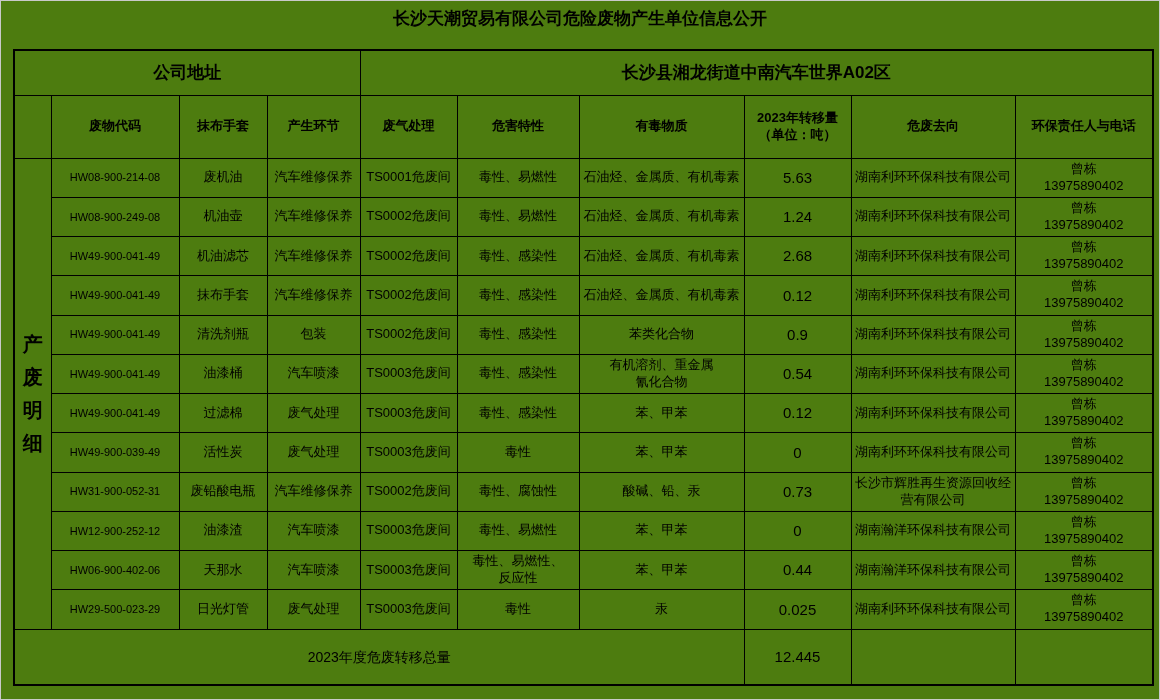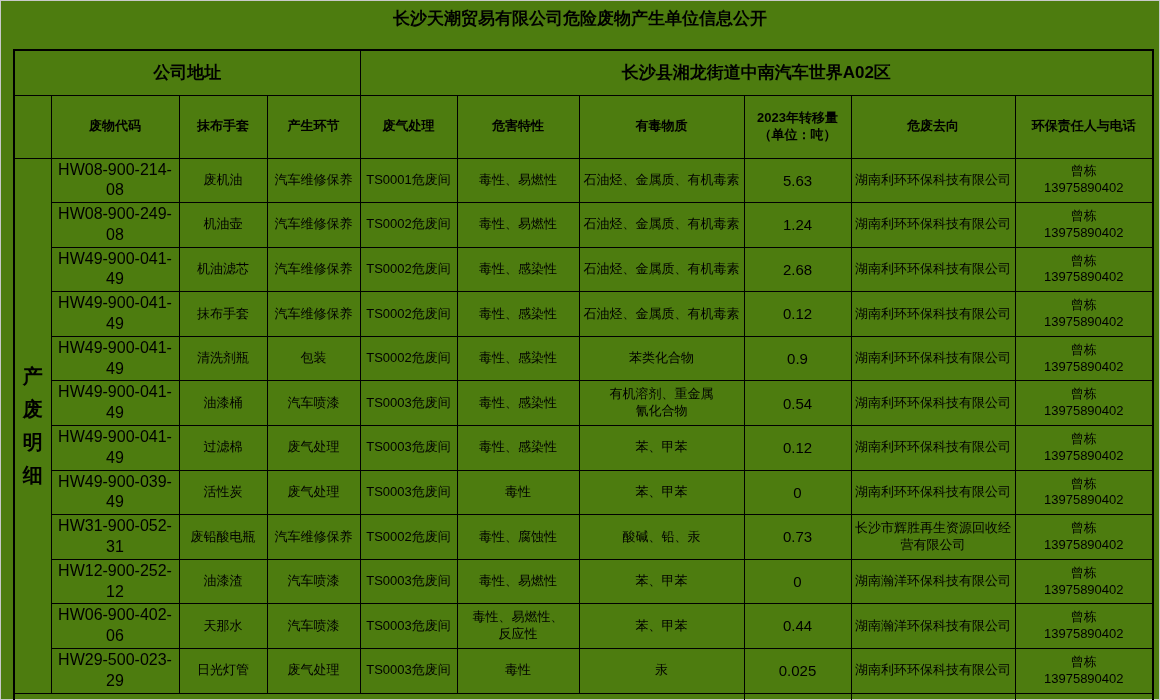--- a/index.html
+++ b/index.html
@@ -44,21 +44,21 @@
   tr.row-address td { font-weight: bold; font-size: 17px; }
   tr.row-colheaders { height: 63px; }
   tr.row-colheaders td {
     font-weight: bold;
     font-size: 13px;
     white-space: pre-line;
   }
   tr.row-footer { height: 56px; }
   td.footer-label { font-size: 14px; }
   td.c-amount { font-size: 15px; }
-  td.c-code { font-size: 16px; }
+  td.c-code { font-size: 11px; }
   td.c-contact, td.c-toxic { white-space: pre-line; }
   td.c-destination { white-space: pre-line; word-break: break-all; padding: 1px 2px; }
   td.c-hazard { word-break: break-all; padding: 1px 9px; }
   td.group-cell { padding: 0; margin-top: 30px; }
   .group-inner {
     width: 22px;
     margin: 0 auto;
     font-weight: bold;
     font-size: 20px;
     line-height: 1.65;

